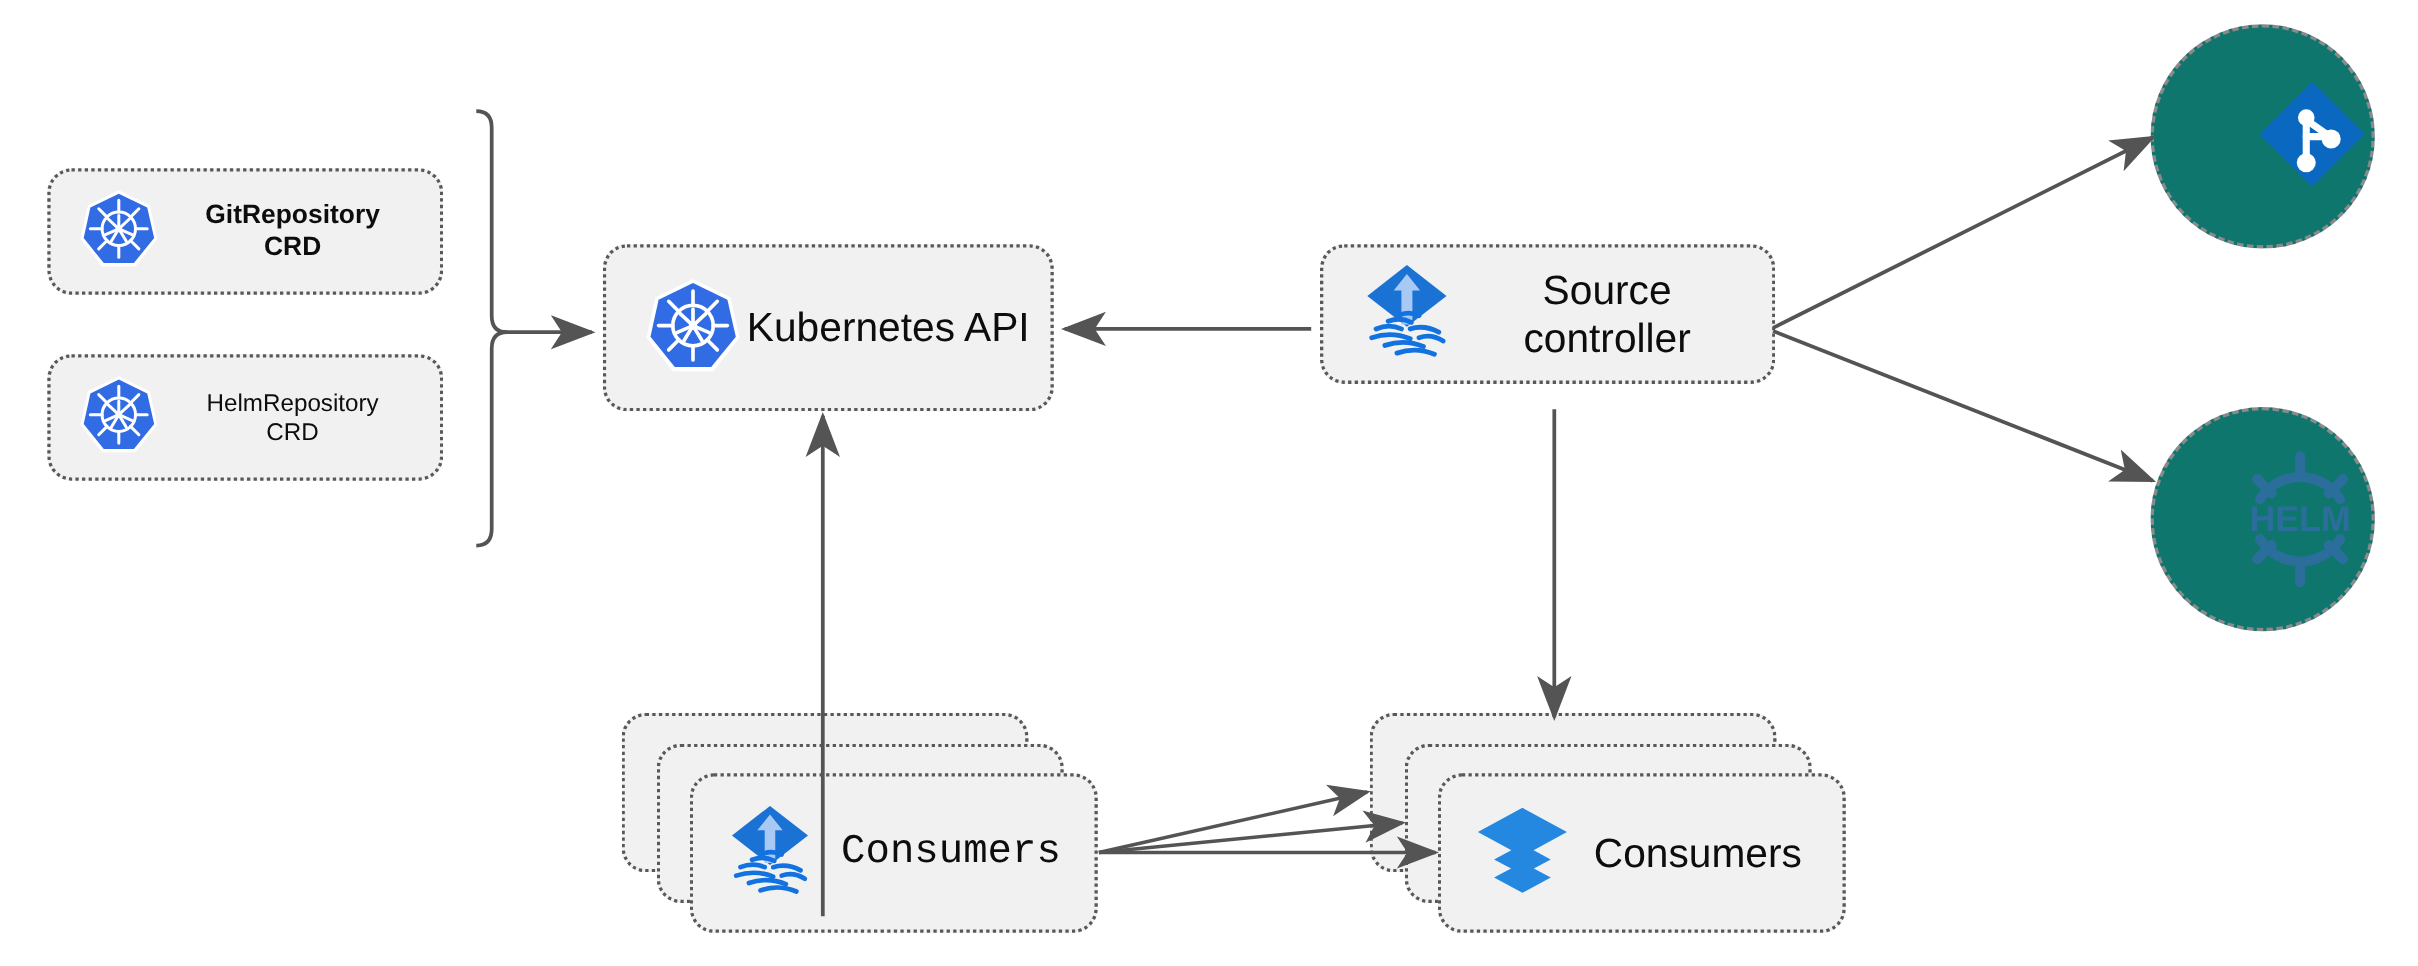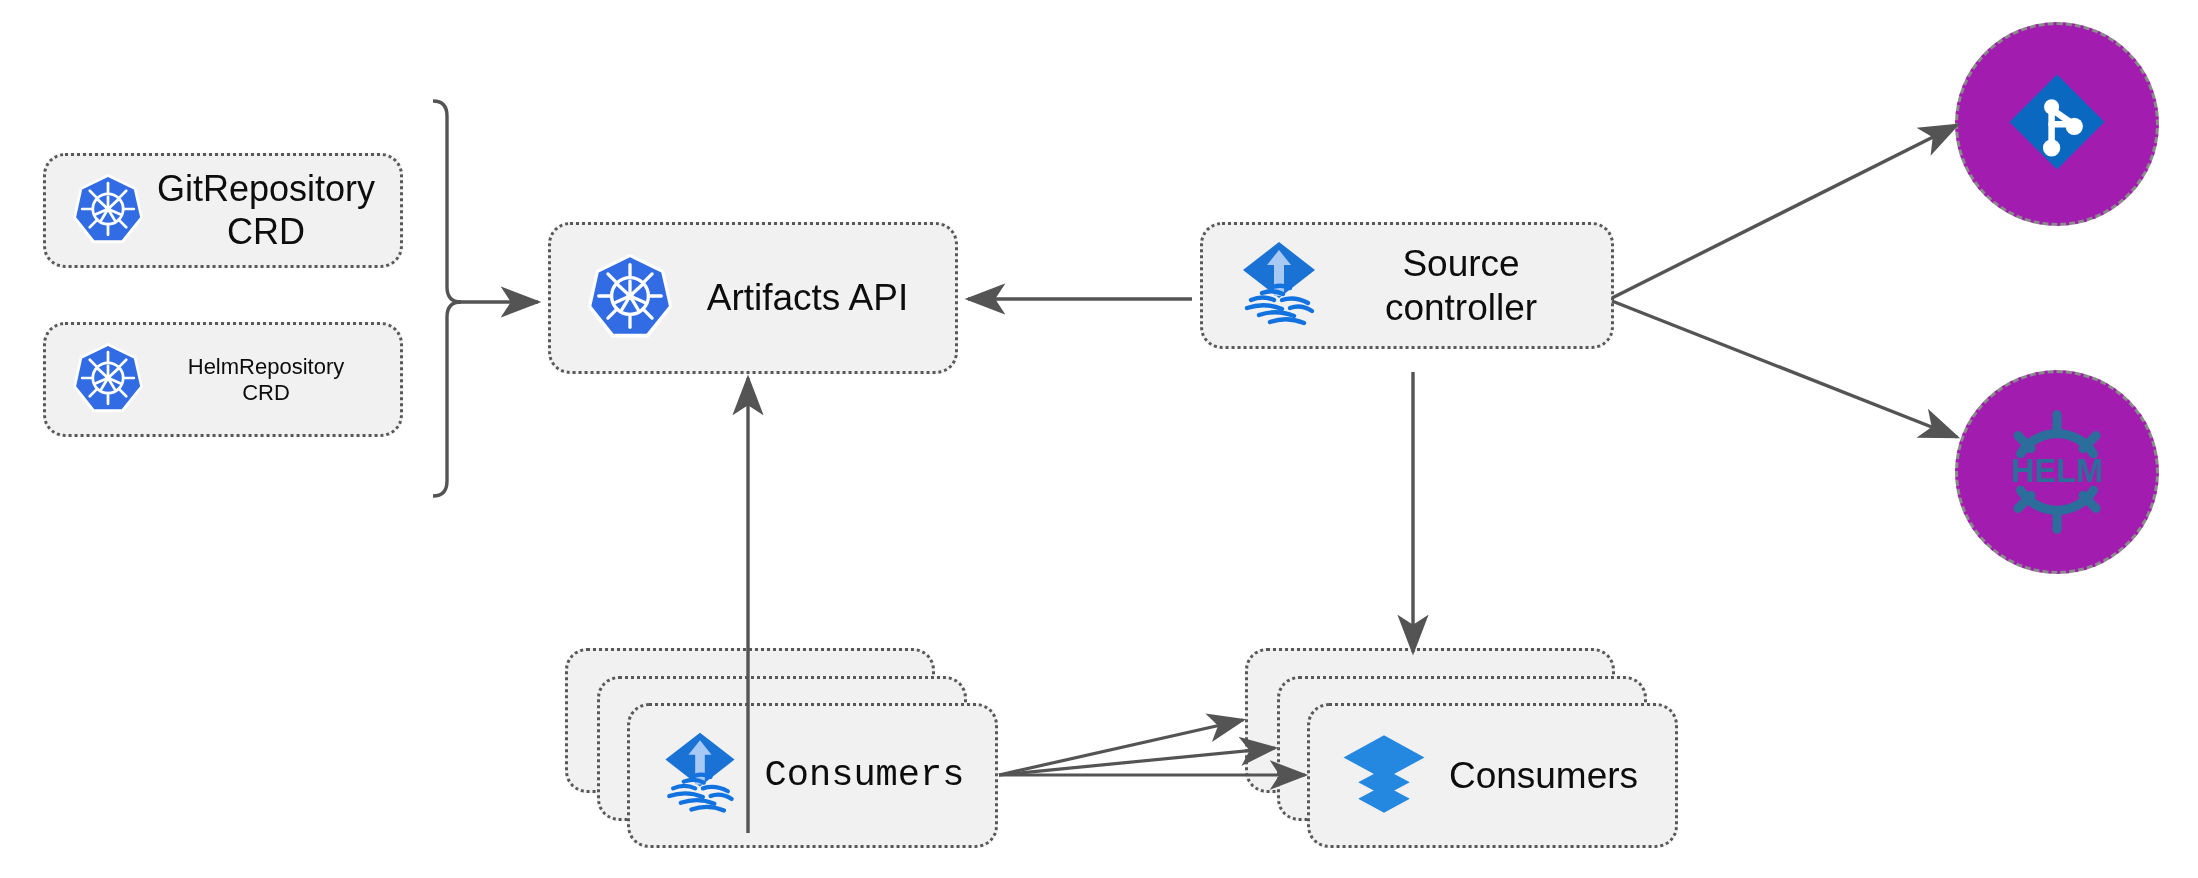--- a/index.html
+++ b/index.html
@@ -40,26 +40,26 @@
     position:absolute;
     box-sizing:border-box;
     background:#f1f1f1;
     border:3px dotted #585858;
     border-radius:22px;
   }
   
   .circle{
     position:absolute;
     box-sizing:border-box;
-    background:#a21caf;
+    background:#0f766e;
     border:3px dashed #8a8a8a;
     border-radius:50%;
     display:flex;
     align-items:center;
-    justify-content:center;
+    justify-content:flex-end;
   }
   svg.layer{
     position:absolute;
     left:0;top:0;
     width:2198px;
     height:878px;
     overflow:visible;
     pointer-events:none;
   }
   svg.layer.top{z-index:40;}
@@ -116,21 +116,21 @@
             <line x1="50" y1="50" x2="63" y2="38"></line>
             <line x1="50" y1="50" x2="66" y2="57"></line>
             <line x1="50" y1="50" x2="59" y2="65"></line>
             <line x1="50" y1="50" x2="41" y2="65"></line>
             <line x1="50" y1="50" x2="34" y2="57"></line>
             <line x1="50" y1="50" x2="37" y2="38"></line>
           </g>
           <circle cx="50" cy="50" r="4" fill="#ffffff"></circle>
         </svg>
       </span>
-      <span class="label" style="flex:1;font-size:36px;margin-right:14px;">GitRepository
+      <span class="label" style="flex:1;font-size:24px;margin-right:14px;font-weight:bold;">GitRepository
 CRD</span>
     </div>
 
     <div class="node" style="left:43px;top:322px;width:360px;height:115px;">
       <span class="icon" style="margin-left:24px;">
         <svg width="76" height="76" viewBox="0 0 100 100">
           <path d="M50 4 L87 22 L96 62 L70 95 L30 95 L4 62 L13 22 Z" fill="#ffffff"></path>
           <path d="M50 8 L84 24.5 L92.3 61 L68 91 L32 91 L8 61 L16 24.5 Z" fill="#326ce5"></path>
           <g fill="none" stroke="#ffffff" stroke-width="3.6" stroke-linecap="round">
             <circle cx="50" cy="50" r="20"></circle>
@@ -176,21 +176,21 @@
             <line x1="50" y1="50" x2="63" y2="38"></line>
             <line x1="50" y1="50" x2="66" y2="57"></line>
             <line x1="50" y1="50" x2="59" y2="65"></line>
             <line x1="50" y1="50" x2="41" y2="65"></line>
             <line x1="50" y1="50" x2="34" y2="57"></line>
             <line x1="50" y1="50" x2="37" y2="38"></line>
           </g>
           <circle cx="50" cy="50" r="4" fill="#ffffff"></circle>
         </svg>
       </span>
-      <span class="label" style="flex:1;font-size:37px;margin-right:16px;">Artifacts API</span>
+      <span class="label" style="flex:1;font-size:37px;margin-right:16px;">Kubernetes API</span>
     </div>
 
     <div class="node" style="left:1200px;top:222px;width:414px;height:127px;">
       <span class="icon" style="margin-left:26px;">
         <svg width="100" height="100" viewBox="0 0 100 100">
           <path d="M50 8 L86 36 L50 64 L14 36 Z" fill="#1a73d4"></path>
           <g fill="#a9c9f5">
             <path d="M50 16 L62 31 L55 31 L55 62 L45 62 L45 31 L38 31 Z"></path>
           </g>
           <g stroke="#1272e0" stroke-width="4.4" stroke-linecap="round" fill="none">

